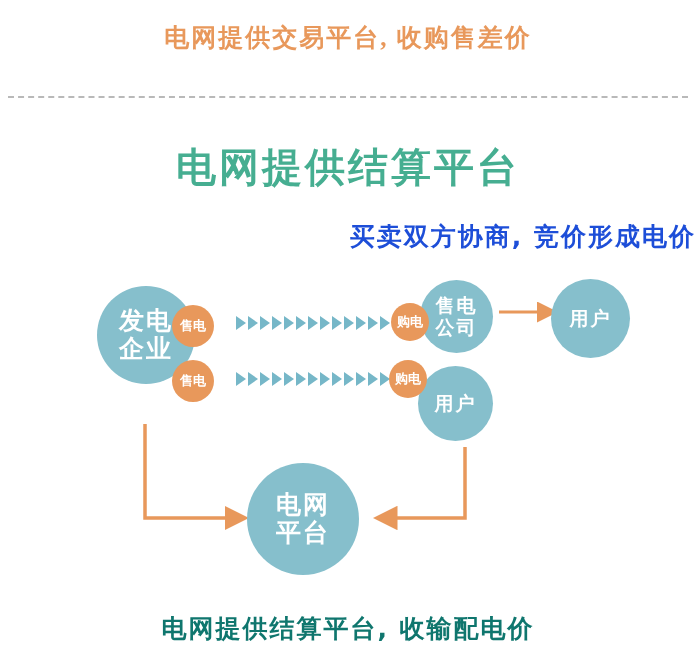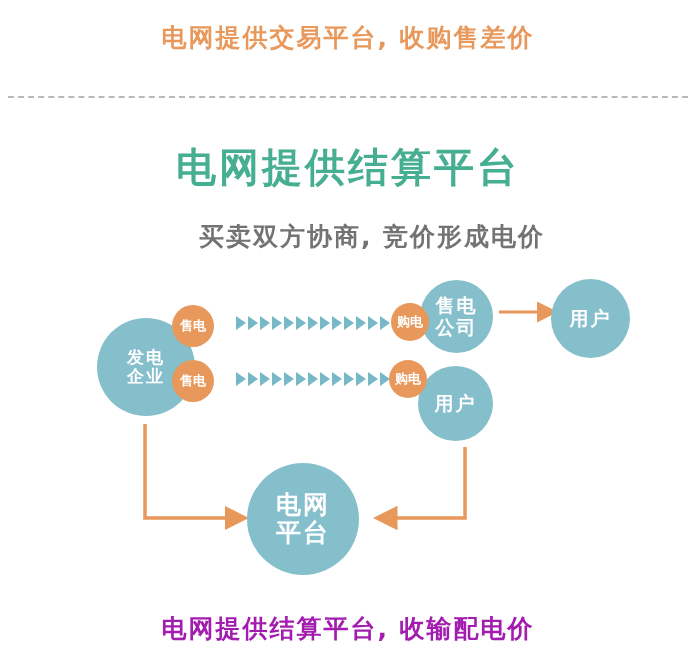--- a/index.html
+++ b/index.html
@@ -9,51 +9,51 @@
     font-family:"DejaVu Sans","Liberation Sans",sans-serif;
     overflow:hidden;
     position:relative;
   }
   #canvas{position:absolute;left:0;top:0;width:696px;height:667px;}
 
   .txt{position:absolute;white-space:nowrap;font-weight:bold;letter-spacing:1px;}
 
   #top-caption{
     left:0;right:0;top:21px;text-align:center;
-    font-size:25px;color:#E8985B;letter-spacing:2px;
+    font-size:25px;color:#E8985B;letter-spacing:2px;font-family:Liberation Serif, serif;
   }
   #divider{
     position:absolute;left:8px;right:8px;top:96px;height:0;
     border-top:2px dashed #b9b9b9;
   }
   #main-title{
     left:0;right:0;top:140px;text-align:center;
     font-size:40px;color:#46AE91;letter-spacing:3px;
   }
   #sub-title{
-    left:0;right:0;top:220px;text-align:center;
-    font-size:25px;color:#737373;letter-spacing:2px;padding-left:48px;
+    left:0;right:0;top:220px;text-align:right;
+    font-size:25px;color:#1d4ed8;letter-spacing:2px;padding-left:48px;
   }
   #bottom-caption{
     left:0;right:0;top:612px;text-align:center;
-    font-size:25px;color:#a21caf;letter-spacing:2px;
+    font-size:25px;color:#0f766e;letter-spacing:2px;
   }
 
   .node{
     position:absolute;border-radius:50%;
     background:#86BFCC;
     display:flex;align-items:center;justify-content:center;
     flex-direction:column;
     color:#ffffff;font-weight:bold;
     text-align:center;line-height:1.12;
     letter-spacing:2px;
   }
   .node span{display:block;}
 
-  #node-generator{left:97px;top:318px;width:98px;height:98px;font-size:17px;}
+  #node-generator{left:97px;top:286px;width:98px;height:98px;font-size:25px;}
   #node-retailer{left:420px;top:280px;width:73px;height:73px;font-size:19px;}
   #node-user-top{left:551px;top:279px;width:79px;height:79px;font-size:19px;}
   #node-user-mid{left:418px;top:366px;width:75px;height:75px;font-size:19px;}
   #node-grid{left:247px;top:463px;width:112px;height:112px;font-size:25px;}
 
   .badge{
     position:absolute;border-radius:50%;
     background:#E8985B;color:#fff;font-weight:bold;
     display:flex;align-items:center;justify-content:center;
     font-size:13px;letter-spacing:0px;

